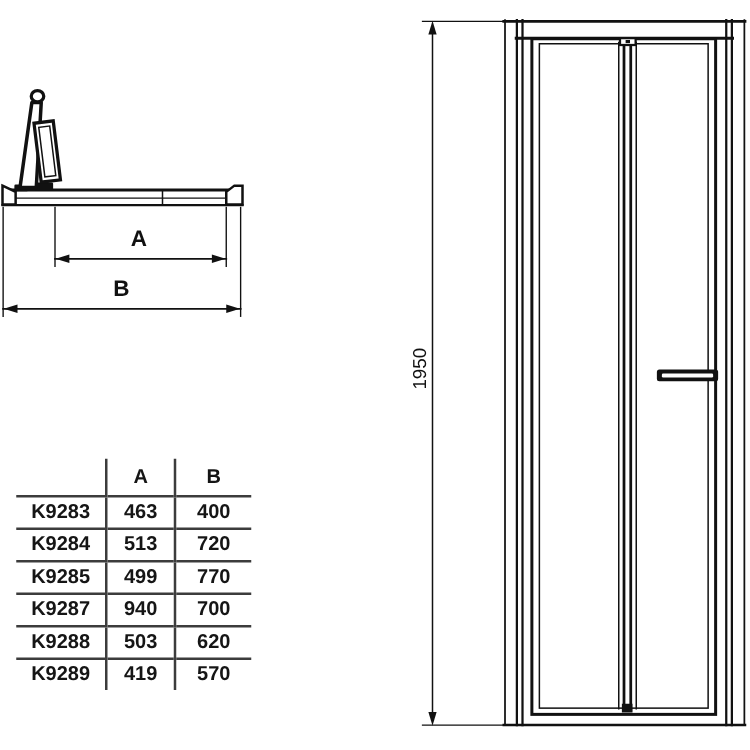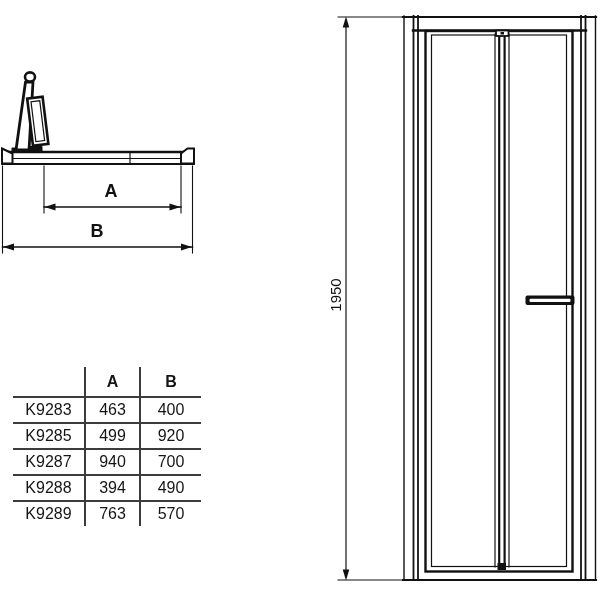--- a/index.html
+++ b/index.html
@@ -11,22 +11,22 @@
   .dim-label{font-family:"Liberation Sans",sans-serif;font-weight:bold;font-size:18px;fill:#111;}
   .dim-value{font-family:"Liberation Sans",sans-serif;font-weight:normal;font-size:15px;fill:#111;}
   .size-table{
     position:absolute;left:13px;top:367px;border-collapse:collapse;
     font-family:"Liberation Sans",sans-serif;font-size:16px;color:#151515;
     table-layout:fixed;
   }
   .size-table td{text-align:center;vertical-align:middle;padding:0;height:24px;}
   .size-table tr.header-row td{height:29px;font-weight:bold;}
   .size-table tr.body-row td{border-top:2px solid #3c3c3c;}
-  .size-table td.col-a,.size-table td.col-b{border-left:2px solid #3c3c3c;}
-  .size-table td.col-code{width:71px;font-weight:normal;}
+  .size-table td.col-a,.size-table td.col-b{border-left:2px solid #3c3c3c;font-weight:bold;}
+  .size-table td.col-code{width:71px;font-weight:bold;}
   .size-table td.col-a{width:53px;}
   .size-table td.col-b{width:60px;}
 </style>
 </head>
 <body>
 
 <div class="canvas">
 
   <svg class="drawing-svg" viewBox="0 0 600 600">
 
@@ -121,35 +121,40 @@
         <td class="col-code"></td>
         <td class="col-a">A</td>
         <td class="col-b">B</td>
       </tr>
       <tr class="body-row">
         <td class="col-code">K9283</td>
         <td class="col-a">463</td>
         <td class="col-b">400</td>
       </tr>
       <tr class="body-row">
+        <td class="col-code">K9284</td>
+        <td class="col-a">513</td>
+        <td class="col-b">720</td>
+      </tr>
+      <tr class="body-row">
         <td class="col-code">K9285</td>
         <td class="col-a">499</td>
-        <td class="col-b">920</td>
+        <td class="col-b">770</td>
       </tr>
       <tr class="body-row">
         <td class="col-code">K9287</td>
         <td class="col-a">940</td>
         <td class="col-b">700</td>
       </tr>
       <tr class="body-row">
         <td class="col-code">K9288</td>
-        <td class="col-a">394</td>
-        <td class="col-b">490</td>
+        <td class="col-a">503</td>
+        <td class="col-b">620</td>
       </tr>
       <tr class="body-row">
         <td class="col-code">K9289</td>
-        <td class="col-a">763</td>
+        <td class="col-a">419</td>
         <td class="col-b">570</td>
       </tr>
     </tbody>
   </table>
 
 </div>
 
 </body></html>

